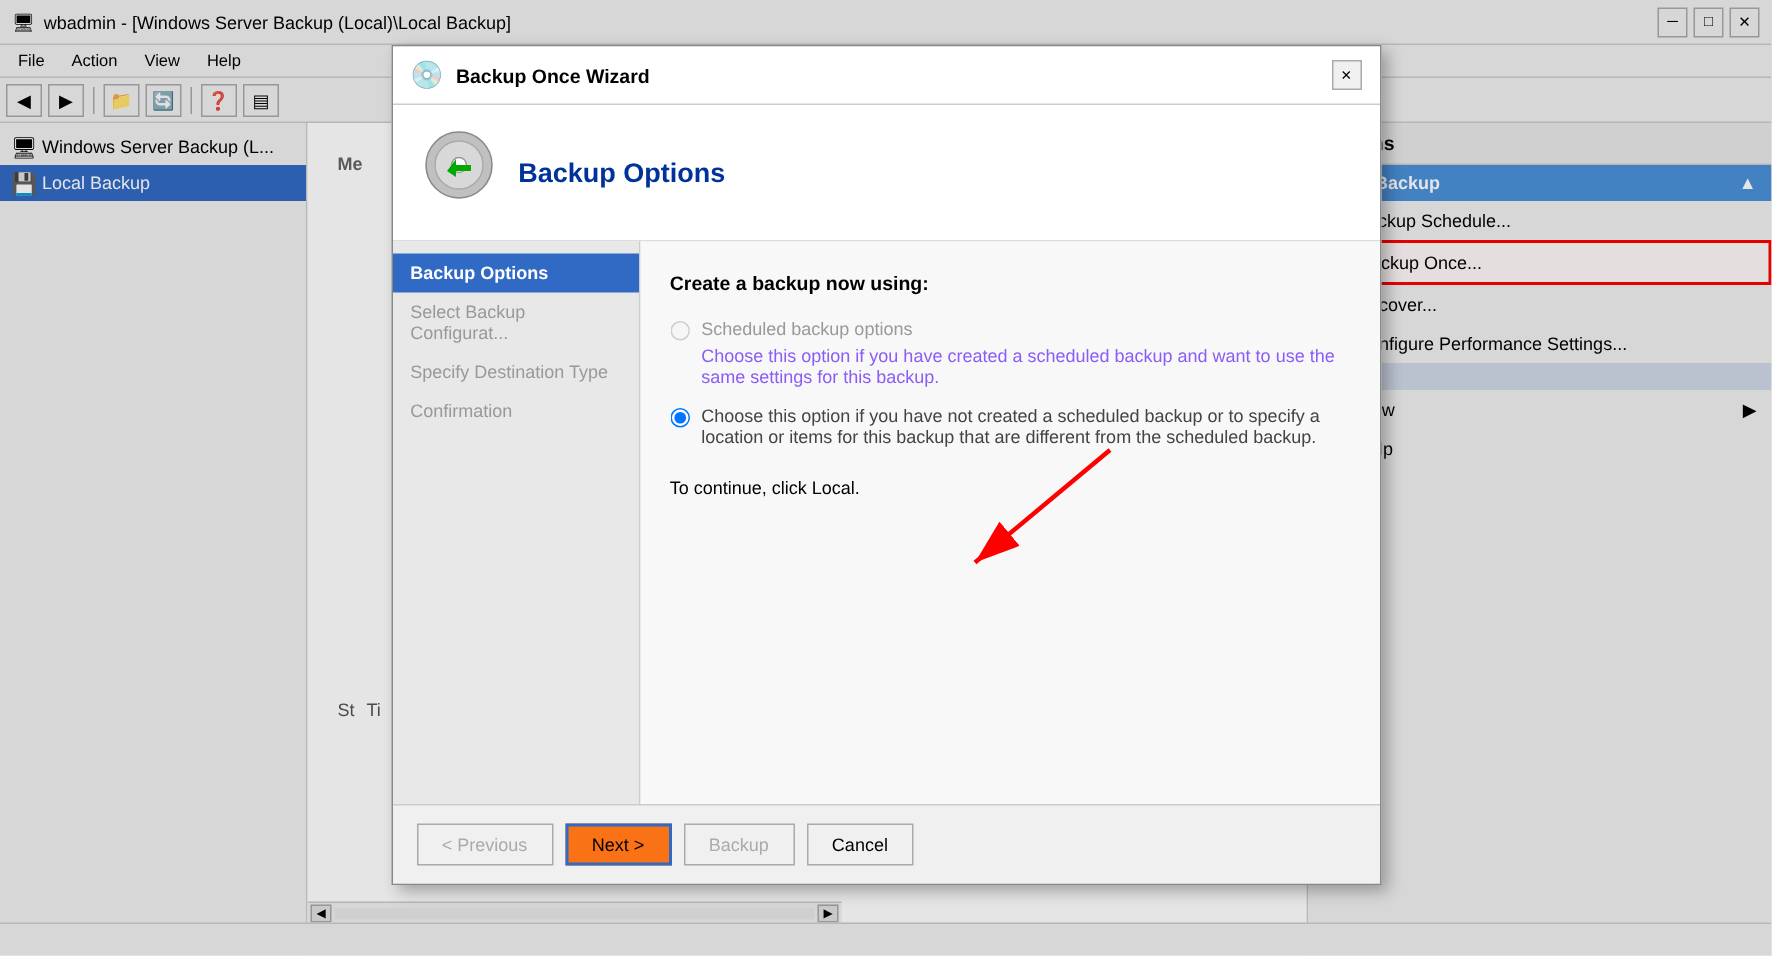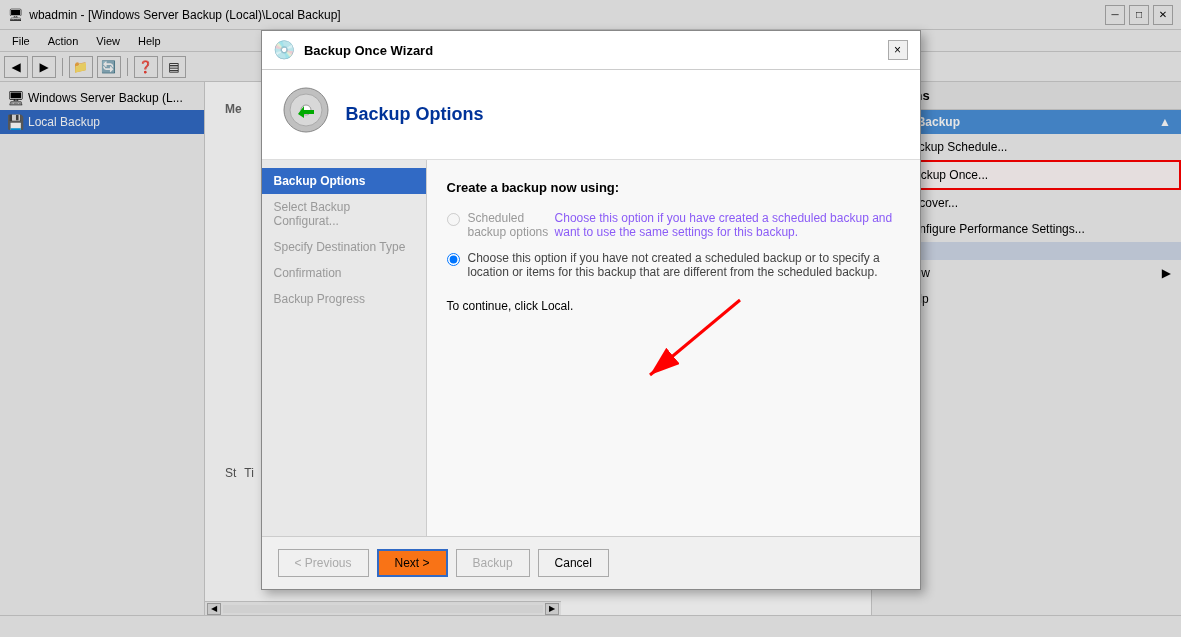--- a/index.html
+++ b/index.html
@@ -317,21 +317,21 @@
       align-items: flex-start;
       margin-bottom: 12px;
       gap: 8px;
     }
     .radio-option input[type="radio"] {
       margin-top: 2px;
       cursor: pointer;
     }
     .radio-option-content {
       display: flex;
-      flex-direction: row;
+      flex-direction: column;
       gap: 4px;
     }
     .radio-option-label {
       font-size: 12px;
       font-weight: normal;
     }
     .radio-option-desc {
       font-size: 12px;
       color: #444;
       margin-left: 0;
@@ -566,23 +566,20 @@
         </div>
         <div class="wizard-step disabled">
           <span>Select Backup Configurat...</span>
         </div>
         <div class="wizard-step disabled">
           <span>Specify Destination Type</span>
         </div>
         <div class="wizard-step disabled">
           <span>Confirmation</span>
         </div>
-        <div class="wizard-step disabled">
-          <span>Backup Progress</span>
-        </div>
       </div>
 
       <div class="wizard-content">
         <div class="wizard-content-title">Create a backup now using:</div>
 
         <div class="radio-group">
 
           <div class="radio-option radio-disabled">
             <input type="radio" name="backup-option" id="scheduled" disabled="" style="">
             <div class="radio-option-content">

